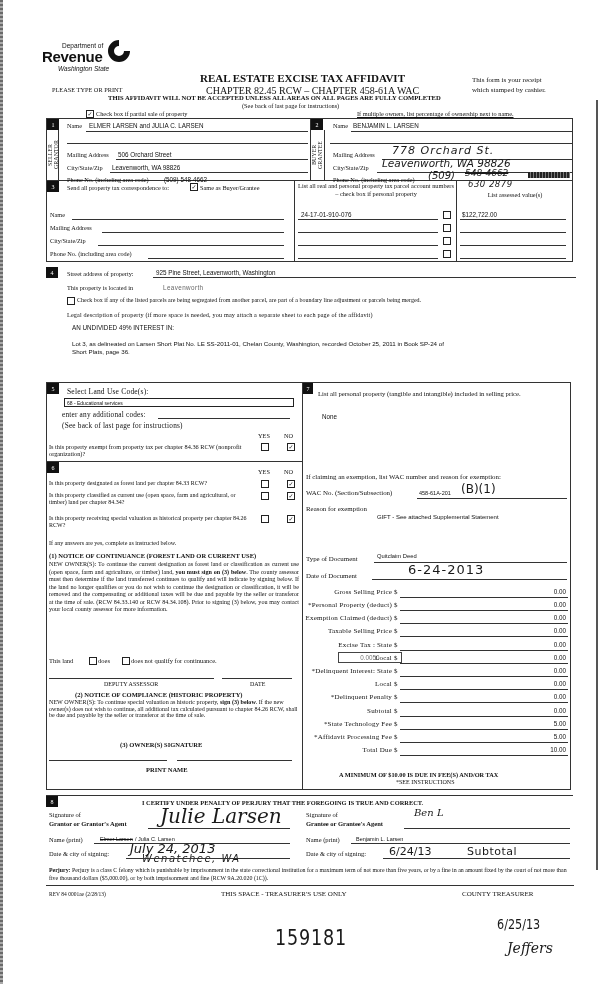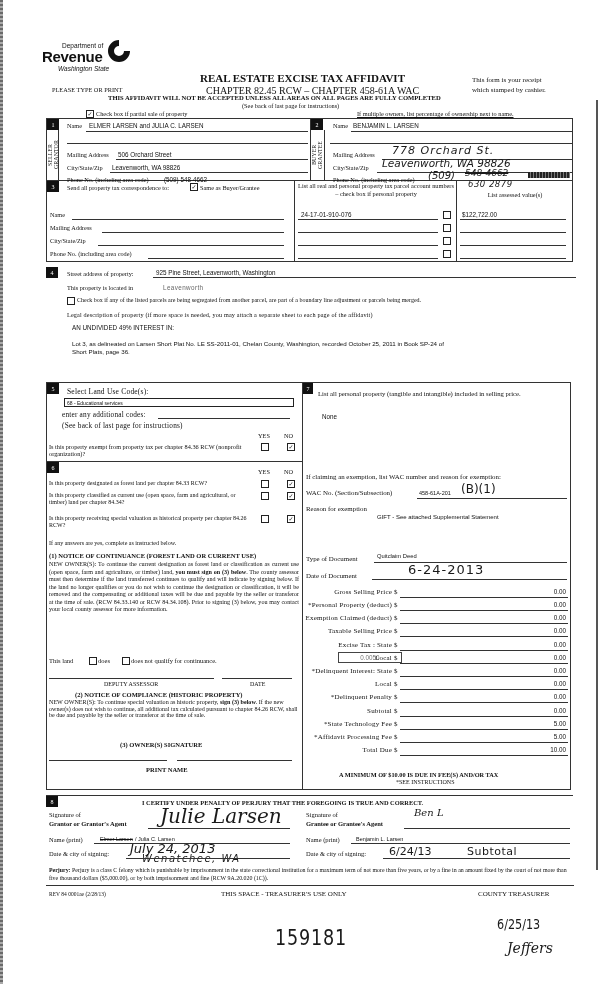--- a/index.html
+++ b/index.html
@@ -346,16 +346,16 @@
 <div class="hand abs" style="left:467px;top:845px;font-size:11px;font-style:normal;letter-spacing:0.5px;">Subtotal</div>
 <div class="line" style="left:383px;top:858px;width:187px;"></div>
 
 <div class="para" style="left:49px;top:866px;width:525px;font-size:5.9px;line-height:8.3px;">
   <b>Perjury:</b><span> Perjury is a class C felony which is punishable by imprisonment in the state correctional institution for a maximum term of not more than five years, or by a fine in an amount fixed by the court of not more than five thousand dollars ($5,000.00), or by both imprisonment and fine (RCW 9A.20.020 (1C)).</span>
 </div>
 <div class="hline" style="left:46px;top:885px;width:528px;"></div>
 
 <div class="lbl" style="left:49px;top:891px;font-size:5.5px;">REV 84 0001ae (2/28/13)</div>
 <div class="lbl" style="left:221px;top:890px;font-size:7px;">THIS SPACE - TREASURER'S USE ONLY</div>
-<div class="lbl" style="left:462px;top:890px;font-size:7px;margin-left:16px;">COUNTY TREASURER</div>
+<div class="lbl" style="left:462px;top:890px;font-size:7px;">COUNTY TREASURER</div>
 <div class="hand abs" style="left:275px;top:925px;font-size:22px;font-style:normal;font-family:'DejaVu Sans',sans-serif;letter-spacing:1px;transform:scaleX(0.8);transform-origin:left;">159181</div>
 <div class="hand abs" style="left:497px;top:916px;font-size:14px;font-style:normal;transform:scaleX(0.8);transform-origin:left;">6/25/13</div>
 <div class="hand abs" style="left:507px;top:940px;font-size:14px;font-family:'DejaVu Serif',serif;">Jeffers</div>
 
 </body></html>

